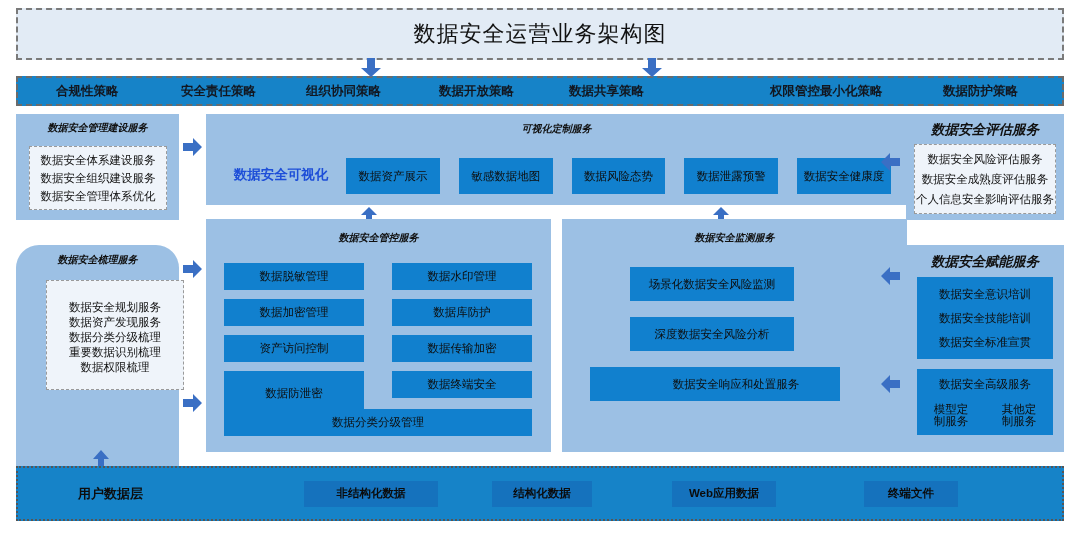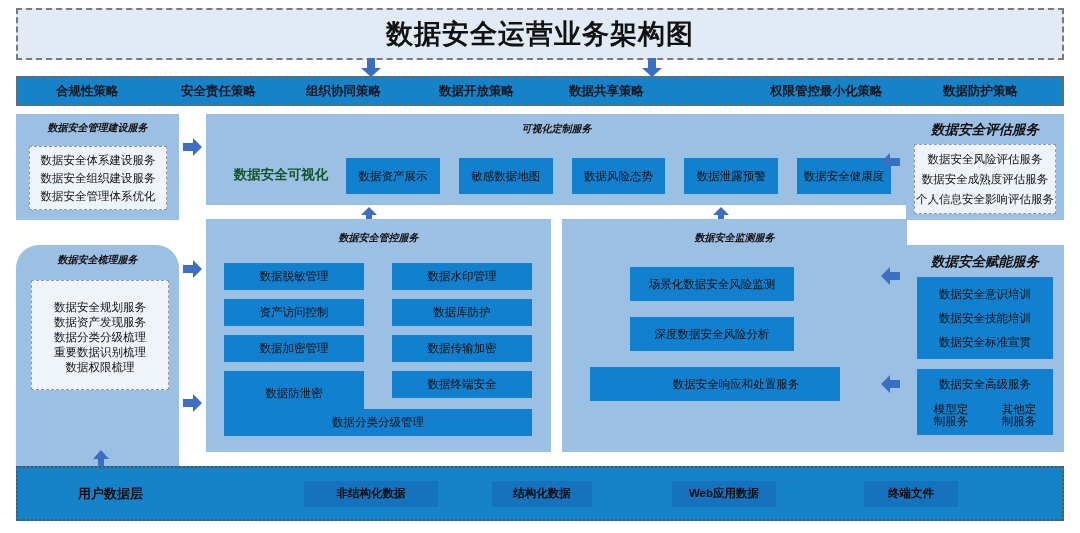--- a/index.html
+++ b/index.html
@@ -22,21 +22,21 @@
   .abs { position: absolute; box-sizing: border-box; }
 
   
   .title-banner {
     left: 16px; top: 8px; width: 1048px; height: 52px;
     background: #E2EBF5;
     border: 2px dashed #7a7a7a;
     display: flex; align-items: center; justify-content: center;
   }
   .title-text {
-    font-size: 27px; font-weight: bold; color: #111111;
+    font-size: 22px; font-weight: normal; color: #111111;
     letter-spacing: 1px;
   }
 
   
   .strategy-bar {
     left: 16px; top: 76px; width: 1048px; height: 30px;
     background: #1683C8;
     border: 2px dashed #6b6b6b;
     display: flex; align-items: center;
   }
@@ -146,21 +146,21 @@
     <div class="panel-title" style="margin-top:7px;">数据安全管理建设服务</div>
     <div class="inner-list abs" style="left:13px; top:32px; width:138px; height:64px; padding:4px 0;" id="lc-list-0">
         <div class="li">数据安全体系建设服务</div>
         <div class="li">数据安全组织建设服务</div>
         <div class="li">数据安全管理体系优化</div>
       </div>
   </div>
 
   <div class="abs panel" style="left:16px; top:245px; width:163px; height:249px;border-radius:23px;">
     <div class="panel-title" style="margin-top:8px;">数据安全梳理服务</div>
-    <div class="inner-list abs" style="left:15px; top:35px; width:138px; height:110px; padding:19px 0;" id="lc-list-1">
+    <div class="inner-list abs" style="left:30px; top:35px; width:138px; height:110px; padding:19px 0;" id="lc-list-1">
         <div class="li">数据安全规划服务</div>
         <div class="li">数据资产发现服务</div>
         <div class="li">数据分类分级梳理</div>
         <div class="li">重要数据识别梳理</div>
         <div class="li">数据权限梳理</div>
       </div>
   </div>
 
   <div class="arrow" style="left:183px; top:137px;">
     <svg width="20" height="20" viewBox="0 0 20 20">
@@ -173,21 +173,21 @@
       </svg>
   </div>
   <div class="arrow" style="left:183px; top:393px;">
     <svg width="20" height="20" viewBox="0 0 20 20">
         <polygon points="0,6 10,6 10,1 19,10 10,19 10,14 0,14" fill="#3A6FC4"></polygon>
       </svg>
   </div>
 
   <div class="abs panel" style="left:206px; top:114px; width:701px; height:91px;">
     <div class="panel-title" style="margin-top:8px;">可视化定制服务</div>
-    <div class="abs" style="left:20px; top:44px; width:110px; height:34px; display:flex; align-items:center; justify-content:center; font-size:13.5px; font-weight:bold; color:#14532d; white-space:nowrap;">数据安全可视化</div>
+    <div class="abs" style="left:20px; top:44px; width:110px; height:34px; display:flex; align-items:center; justify-content:center; font-size:13.5px; font-weight:bold; color:#1d4ed8; white-space:nowrap;">数据安全可视化</div>
     <div class="abs" id="vis-chips" style="left:140px; top:44px; width:545px; height:36px; display:flex; gap:19px;">
         <div class="chip" style="flex: 1 1 0%;">数据资产展示</div>
         <div class="chip" style="flex: 1 1 0%;">敏感数据地图</div>
         <div class="chip" style="flex: 1 1 0%;">数据风险态势</div>
         <div class="chip" style="flex: 1 1 0%;">数据泄露预警</div>
         <div class="chip" style="flex: 1 1 0%;">数据安全健康度</div>
       </div>
   </div>
 
   <div class="arrow" style="left:881px; top:152px;">
@@ -204,22 +204,22 @@
   <div class="arrow" style="left:712px; top:207px;">
     <svg width="18" height="16" viewBox="0 0 18 16">
         <polygon points="9,0 17,8 12,8 12,16 6,16 6,8 1,8" fill="#3A6FC4"></polygon>
       </svg>
   </div>
 
   <div class="abs panel" style="left:206px; top:219px; width:345px; height:233px;">
     <div class="panel-title" style="margin-top:12px;">数据安全管控服务</div>
     <div class="abs" id="ctl-left" style="left:18px; top:44px; width:140px;">
         <div class="chip" style="height: 27px; margin-bottom: 9px;">数据脱敏管理</div>
+        <div class="chip" style="height: 27px; margin-bottom: 9px;">数据加密管理</div>
         <div class="chip" style="height: 27px; margin-bottom: 9px;">资产访问控制</div>
-        <div class="chip" style="height: 27px; margin-bottom: 9px;">数据加密管理</div>
         <div class="chip" style="height: 44px; margin-bottom: 9px;">数据防泄密</div>
       </div>
     <div class="abs" id="ctl-right" style="left:186px; top:44px; width:140px;">
         <div class="chip" style="height: 27px; margin-bottom: 9px;">数据水印管理</div>
         <div class="chip" style="height: 27px; margin-bottom: 9px;">数据库防护</div>
         <div class="chip" style="height: 27px; margin-bottom: 9px;">数据传输加密</div>
         <div class="chip" style="height: 27px; margin-bottom: 9px;">数据终端安全</div>
       </div>
     <div class="chip abs" style="left:18px; top:190px; width:308px; height:27px;">数据分类分级管理</div>
   </div>

